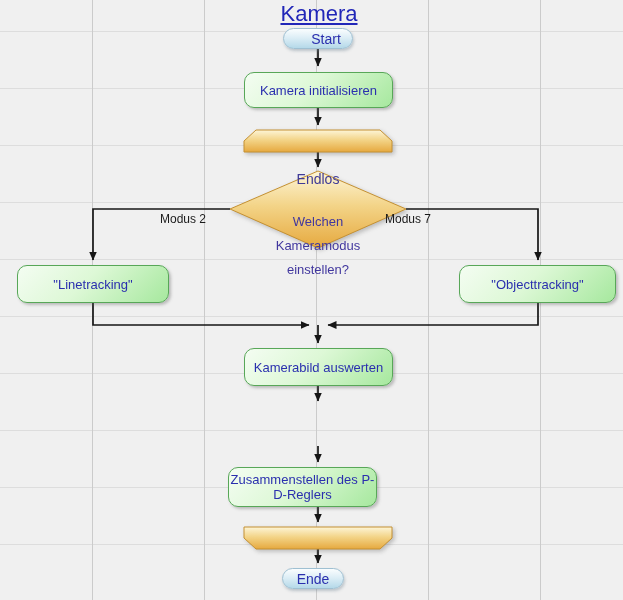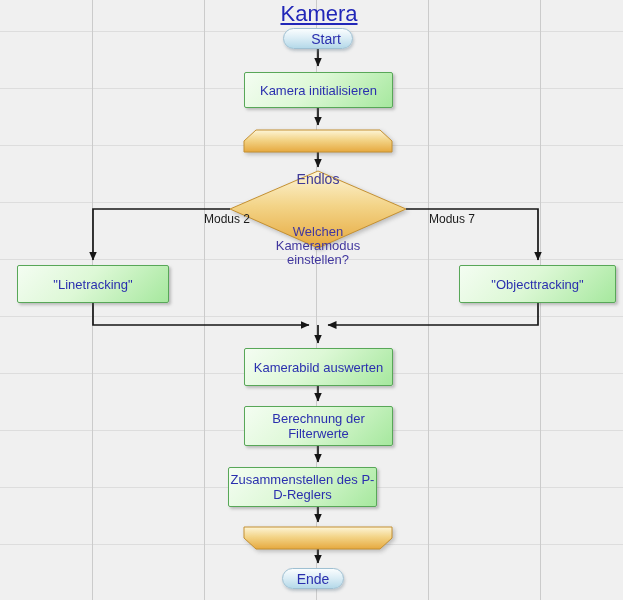--- a/index.html
+++ b/index.html
@@ -18,33 +18,33 @@
   .title {
     position:absolute; left:16px; top:1px; width:606px;
     text-align:center; font-size:22px; color:#2126b8;text-decoration:underline;
   }
   .node {
     position:absolute; display:flex; align-items:center; justify-content:center;
     text-align:center; white-space:pre-line; color:#2a2fae; font-size:13px;
   }
   .box {
     background:linear-gradient(135deg, #f4fdf2 0%, #ddf8d6 45%, #a6e89e 100%);
-    border:1px solid #58a758; border-radius:2px;
+    border:1px solid #58a758; border-radius:10px;
     box-shadow:2px 2px 3px rgba(90,90,90,0.35);
   }
   .pill {
     background:linear-gradient(180deg, #fafdfe 0%, #ddeef6 45%, #b5d9e9 100%);
     border:1px solid #9fc0d2; border-radius:11px; font-size:14px;
     box-shadow:1px 2px 3px rgba(110,130,145,0.4);
   }
   .shape-label { background:transparent; pointer-events:none;margin-top:38px; }
   .loop-label { color:#3f3a96; font-size:14px; }
-  .decision-label { color:#41379e; font-size:13px; line-height:14px; }
+  .decision-label { color:#41379e; font-size:13px; line-height:24px; }
   .edge-label {
-    position:absolute; text-align:right; font-size:12px; color:#1a1a1a;
+    position:absolute; text-align:left; font-size:12px; color:#1a1a1a;
   }
   .orange-shape { fill:url(#og); stroke:#c49032; stroke-width:1;
                   filter:drop-shadow(2px 2px 2px rgba(90,90,90,0.35)); }
   .conn { stroke:#161616; stroke-width:1.7; fill:none; }
 </style>
 </head>
 <body>
 
 <div class="canvas">
 
@@ -80,22 +80,20 @@
 
   <div class="title">Kamera</div>
 
   <div class="node pill" style="left:283px; top:28px; width:70px; height:21px;padding-left:16px;">Start</div>
   <div class="node pill" style="left:282px; top:568px; width:62px; height:21px;">Ende</div>
 
   <div class="node box" style="left:244px; top:72px;  width:149px; height:36px;">Kamera initialisieren</div>
   <div class="node box" style="left:17px;  top:265px; width:152px; height:38px;">"Linetracking"</div>
   <div class="node box" style="left:459px; top:265px; width:157px; height:38px;">"Objecttracking"</div>
   <div class="node box" style="left:244px; top:348px; width:149px; height:38px;">Kamerabild auswerten</div>
-  <div class="node box" style="left:244px; top:406px; width:149px; height:40px;">Berechnung der
-Filterwerte</div>
   <div class="node box" style="left:228px; top:467px; width:149px; height:40px;">Zusammenstellen des P-
 D-Reglers</div>
 
   <div class="node shape-label loop-label" style="left:244px; top:130px; width:148px; height:22px;">Endlos</div>
   <div class="node shape-label decision-label" style="left:238px; top:181px; width:160px; height:54px;">Welchen
 Kameramodus
 einstellen?</div>
 
   <div class="edge-label" style="left:160px; top:212px; width:90px;">Modus 2</div>
   <div class="edge-label" style="left:385px; top:212px; width:90px;">Modus 7</div>

